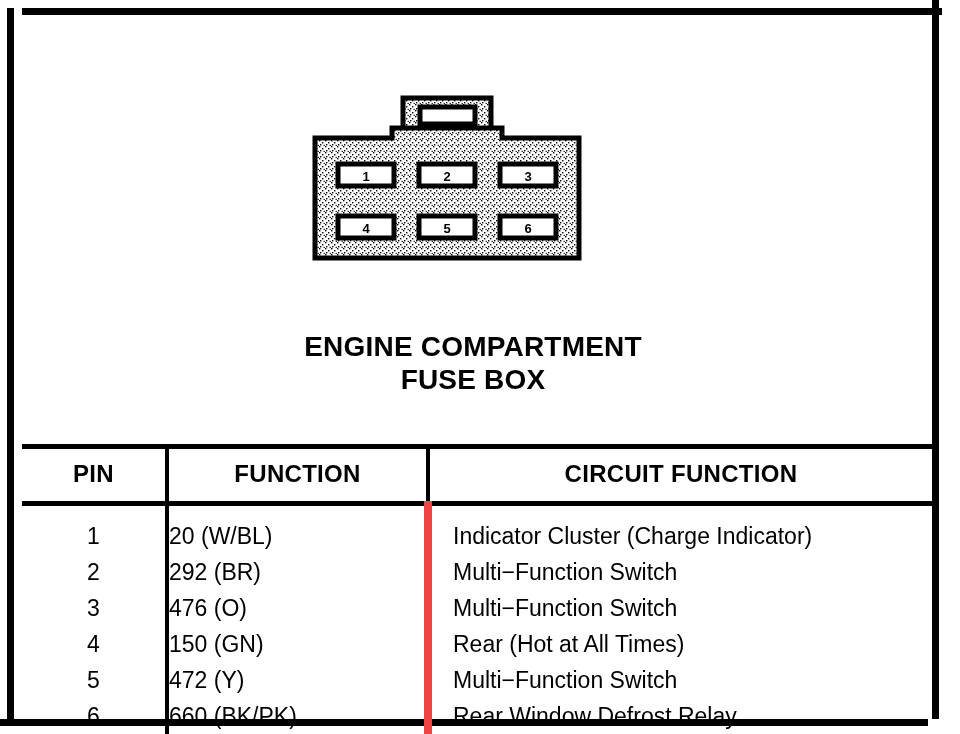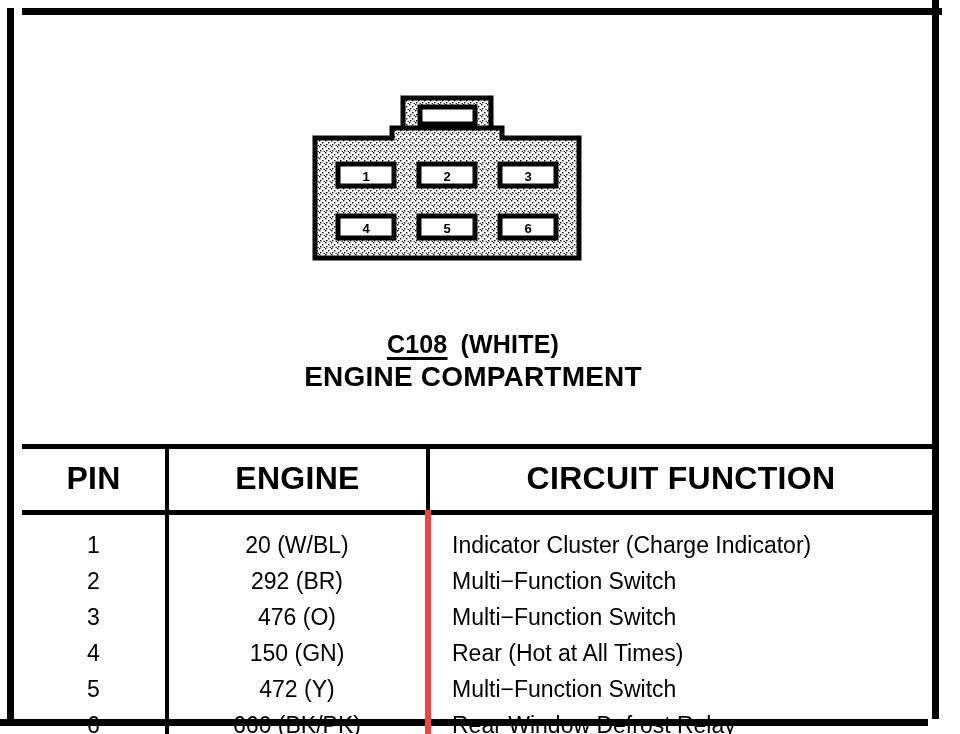--- a/index.html
+++ b/index.html
@@ -73,21 +73,21 @@
     top: 444px;
     width: 910px;
     border-collapse: collapse;
     table-layout: fixed;
   }
   #pin-table col.c-pin  { width: 145px; }
   #pin-table col.c-cir  { width: 261px; }
   #pin-table col.c-fun  { width: 504px; }
 
   #pin-table thead th {
-    font-size: 32px;
+    font-size: 24px;
     font-weight: bold;
     text-align: center;
     padding: 11px 0 13px 0;
     border-top: 5px solid #000;
     border-bottom: 5px solid #000;
     letter-spacing: 0.3px;
     white-space: nowrap;
   }
   #pin-table thead th.col-pin { border-right: 4px solid #000; }
   #pin-table thead th.col-cir { border-right: 4px solid #000; }
@@ -96,22 +96,21 @@
     font-size: 23px;
     padding: 2px 0;
     height: 32px;
     white-space: nowrap;
   }
   #pin-table tbody td.col-pin {
     text-align: center;
     border-right: 4px solid #000;
   }
   #pin-table tbody td.col-cir {
-    text-align: center;
-    border-right: 6px solid #ef4444;
+    border-right: 8px solid #ef4444;
   }
   #pin-table tbody td.col-fun {
     text-align: left;
     padding-left: 21px;
   }
   #pin-table tbody tr.first-row td { padding-top: 14px; }
   #pin-table tbody tr.last-row  td { padding-bottom: 18px; }
 </style>
 </head>
 <body>
@@ -172,36 +171,34 @@
         <text x="152" y="141" font-family="Liberation Sans, sans-serif" font-size="13" font-weight="bold" text-anchor="middle" fill="#000000">5</text>
       </g>
       <g>
         <rect x="205" y="124" width="56" height="22" fill="#ffffff" stroke="#000000" stroke-width="5"></rect>
         <text x="233" y="141" font-family="Liberation Sans, sans-serif" font-size="13" font-weight="bold" text-anchor="middle" fill="#000000">6</text>
       </g>
     </svg>
   </div>
 
   <div id="caption">
-    <div class="cap-line cap-line-1">
-      <span class="cap-code">C108</span><span class="cap-gap"></span><span>(WHITE)</span>
-    </div>
     <div class="cap-line">ENGINE COMPARTMENT</div>
+    <div class="cap-line">FUSE BOX</div>
   </div>
 
   <table id="pin-table">
     <colgroup>
       <col class="c-pin">
         <col class="c-cir">
         <col class="c-fun">
     </colgroup>
     <thead>
       <tr>
         <th class="col-pin">PIN</th>
-        <th class="col-cir">ENGINE</th>
+        <th class="col-cir">FUNCTION</th>
         <th class="col-fun">CIRCUIT FUNCTION</th>
       </tr>
     </thead>
     <tbody>
       <tr class="first-row">
         <td class="col-pin">1</td>
         <td class="col-cir">20 (W/BL)</td>
         <td class="col-fun">Indicator Cluster (Charge Indicator)</td>
       </tr>
       <tr>

